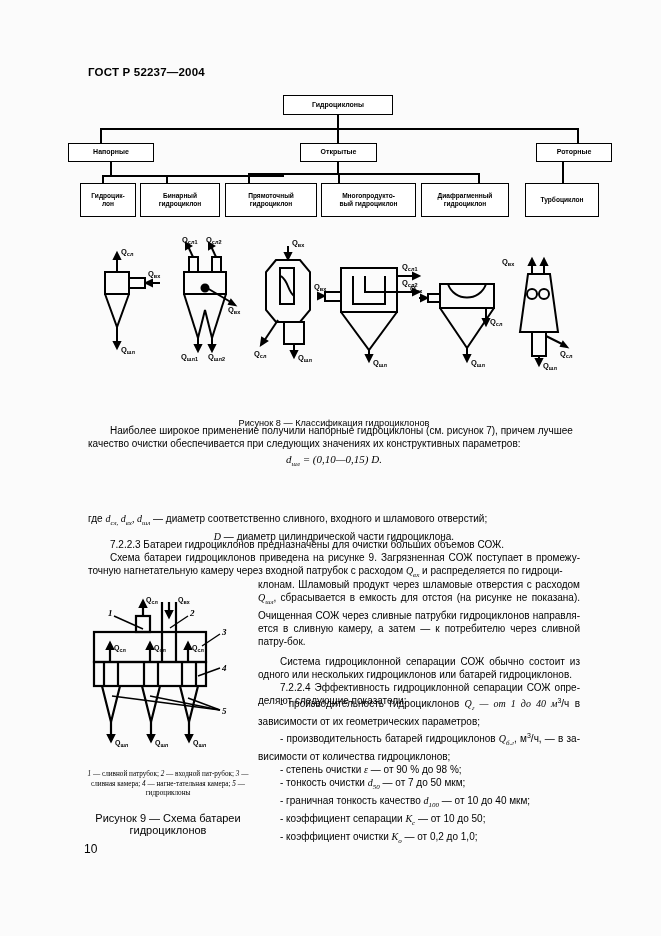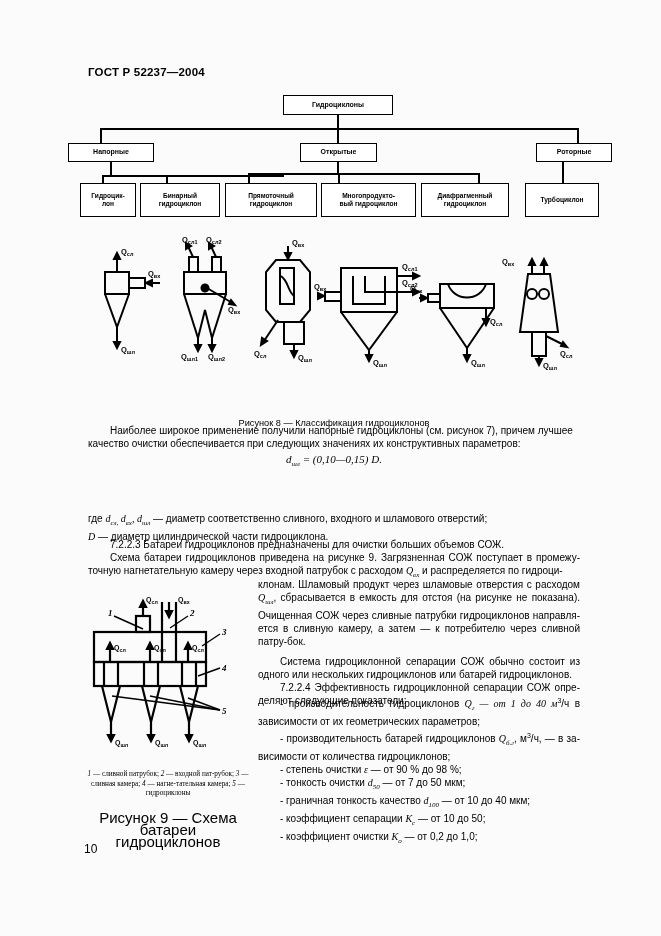--- a/index.html
+++ b/index.html
@@ -56,40 +56,40 @@
   .indent { text-indent:22px; display:block; }
   .formulas {
     position:absolute; left:88px; top:452px; width:492px;
     text-align:center; font-family:"Liberation Serif", serif;
     font-size:11px; line-height:15.5px; font-style:italic;
   }
   #para-2 { left:88px; top:512px; width:492px; }
   .serif-it { font-family:"Liberation Serif", serif; font-style:italic; }
   .serif { font-family:"Liberation Serif", serif; font-style:normal; }
   sub { font-size:7px; }
-  .center-line { display:block; }
+  .center-line { display:block; text-align:center; }
 
   #para-3 { left:88px; top:538px; width:492px; }
   #para-4 { left:88px; top:551px; width:492px; }
 
   
   #right-col { left:258px; top:578px; width:322px; }
   #right-col2 { left:258px; top:655px; width:322px; }
   #bullets { left:258px; top:694px; width:322px; }
   .bullet { display:block; text-indent:22px; }
 
   
   #fig9 { position:absolute; left:88px; top:588px; width:160px; height:178px; }
   #fig9-legend {
     position:absolute; left:84px; top:770px; width:168px;
     font-size:7.2px; line-height:9.6px; text-align:center;
     font-family:"Liberation Serif", serif;
   }
   #fig9-legend i { font-style:italic; }
-  #fig9-caption { left:84px; top:812px; width:168px; font-size:15px; line-height:12px; }
+  #fig9-caption { left:84px; top:812px; width:168px; font-size:11px; line-height:12px; }
 </style>
 </head>
 <body>
 
 <div class="page">
 
   <div class="doc-header">ГОСТ Р 52237—2004</div>
   <div class="page-number">10</div>
 
   <div class="tree">

